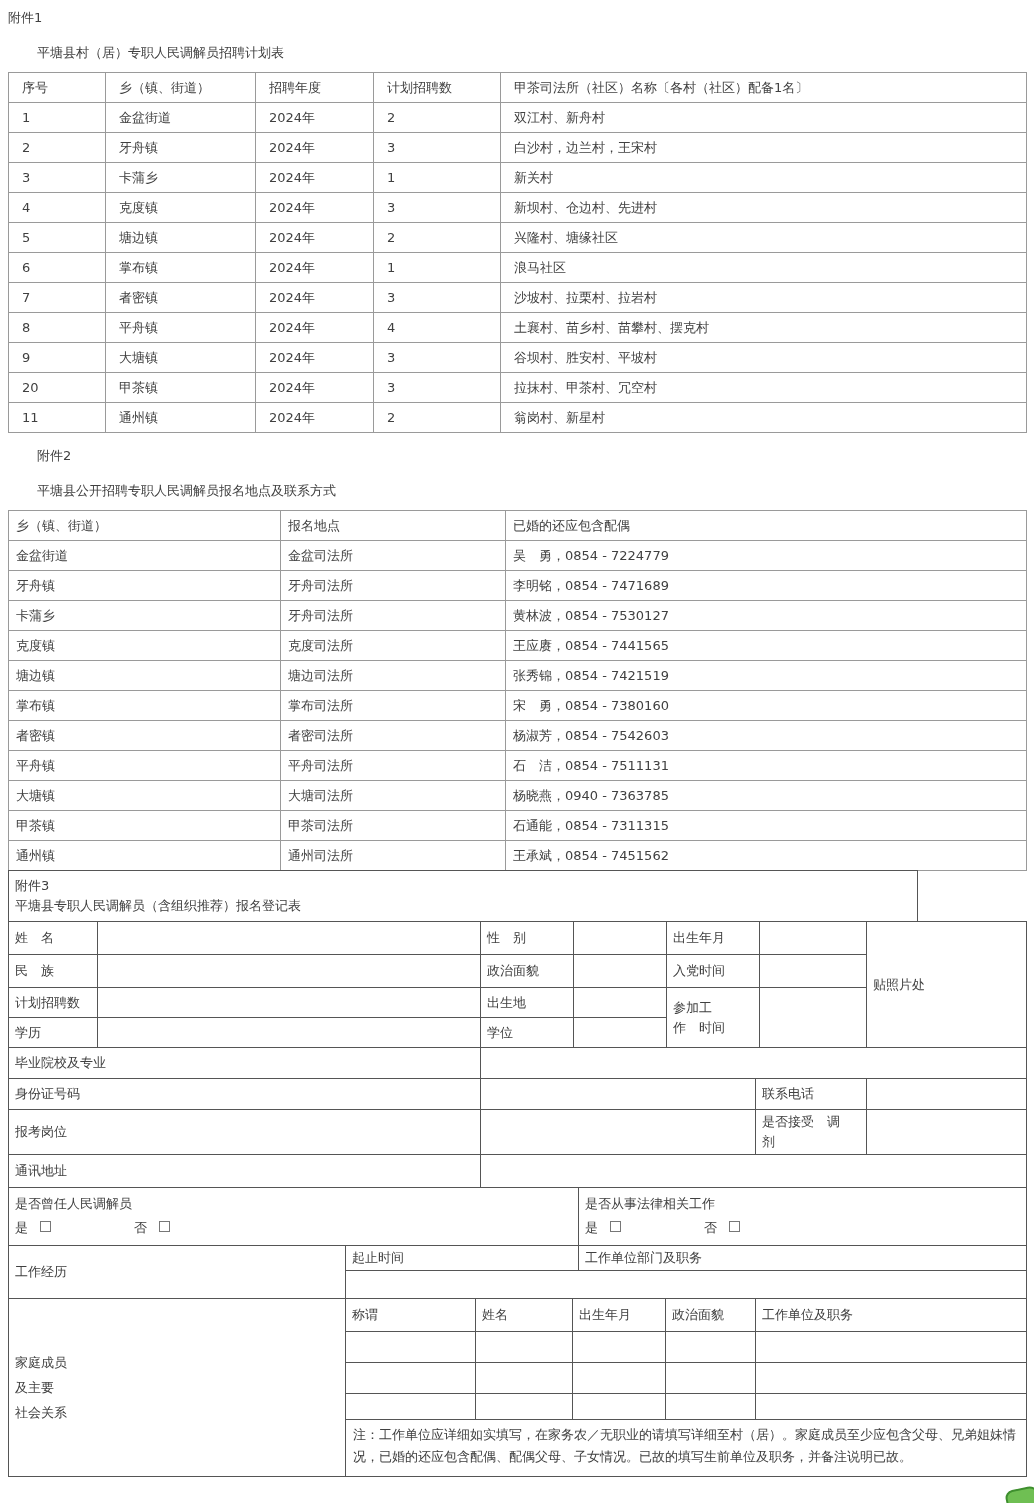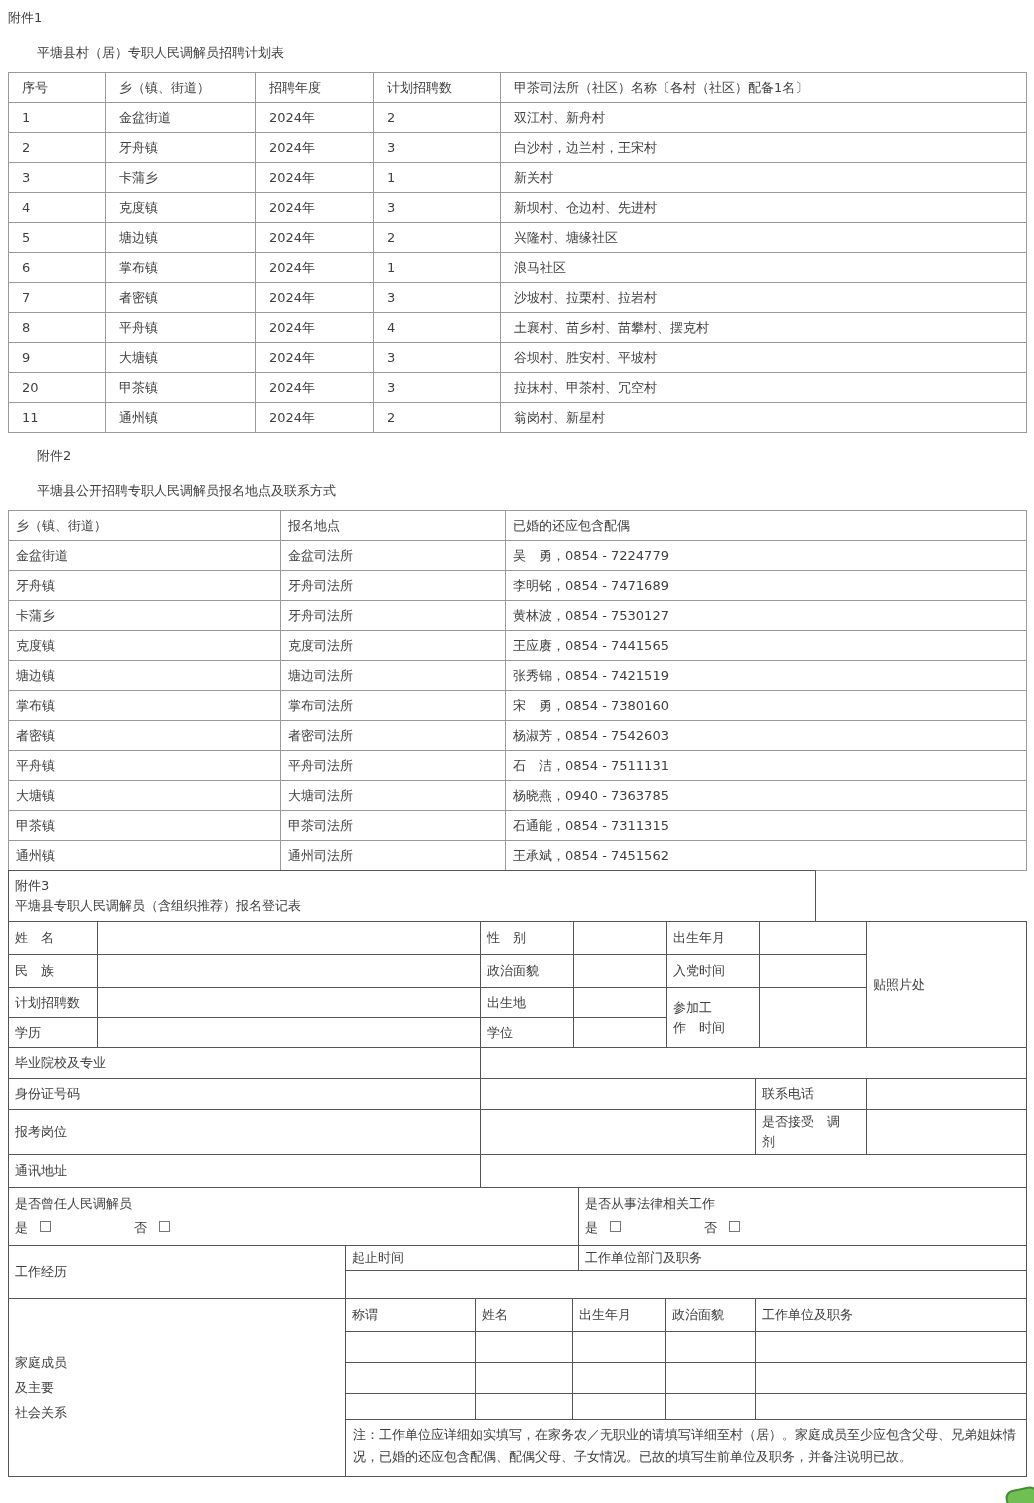--- a/index.html
+++ b/index.html
@@ -5,21 +5,21 @@
   html,body{margin:0;padding:0;}
   body{
     width:1034px;height:1503px;position:relative;overflow:hidden;
     background:#ffffff;color:#404040;
     font-family:"DejaVu Sans","Liberation Sans",sans-serif;
     font-size:13px;
   }
   .att-label{margin:8px 0 0 8px;line-height:20px;}
   .att-label.indent{margin-left:37px;margin-top:13px;}
   .doc-title{margin:15px 0 9px 37px;line-height:20px;}
-  table{border-collapse:collapse;table-layout:fixed;margin-left:8px;width:808px;}
+  table{border-collapse:collapse;table-layout:fixed;margin-left:8px;width:910px;}
   
   .t12 th,.t12 td{
     border:1px solid #9a9a9a;font-weight:normal;text-align:left;
     height:29px;overflow:hidden;white-space:nowrap;padding:0 4px 0 13px;
   }
   .t2 th,.t2 td{padding-left:7px;}
   
   .ft{margin-top:-1px;}
   .ft td{
     border:1px solid #555555;vertical-align:middle;

